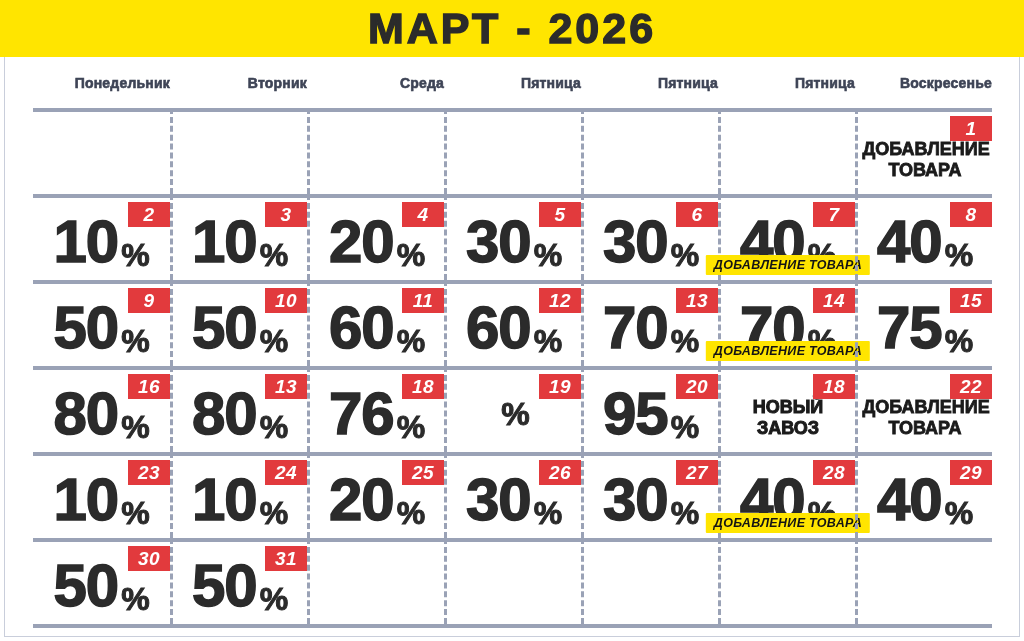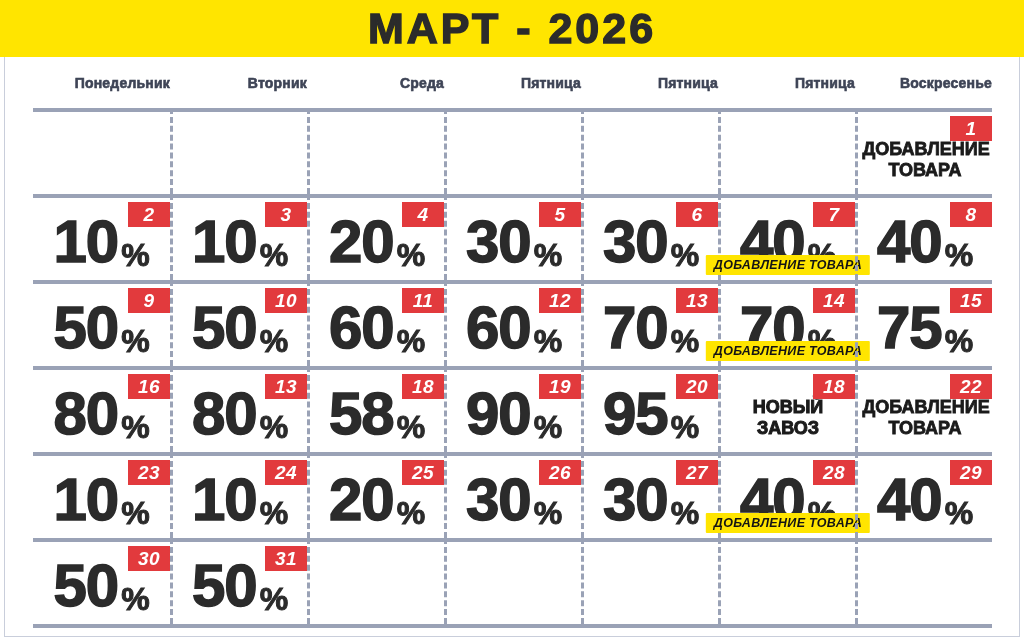--- a/index.html
+++ b/index.html
@@ -182,28 +182,27 @@
       <div class="cell sep">
         <div class="badge">13</div>
         <div class="pct">
           <div class="num">80</div>
           <div class="sign">%</div>
         </div>
       </div>
       <div class="cell sep">
         <div class="badge">18</div>
         <div class="pct">
-          <div class="num">58</div>
+          <div class="num">76</div>
           <div class="sign">%</div>
         </div>
       </div>
       <div class="cell sep">
         <div class="badge">19</div>
         <div class="pct">
-          <div class="num">90</div>
           <div class="sign">%</div>
         </div>
       </div>
       <div class="cell sep">
         <div class="badge">20</div>
         <div class="pct">
           <div class="num">95</div>
           <div class="sign">%</div>
         </div>
       </div>

